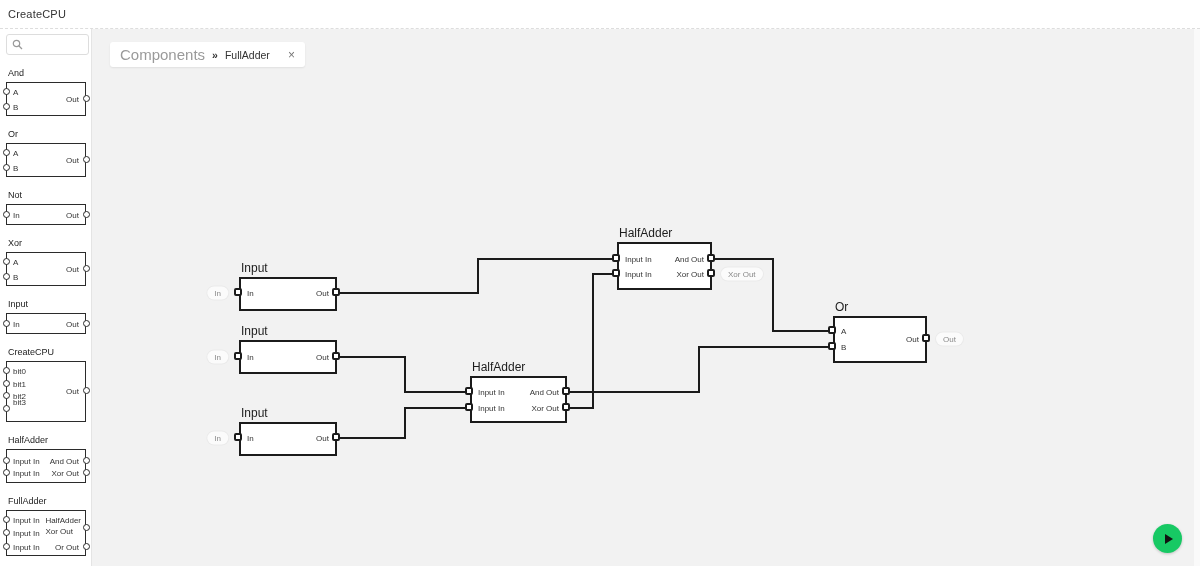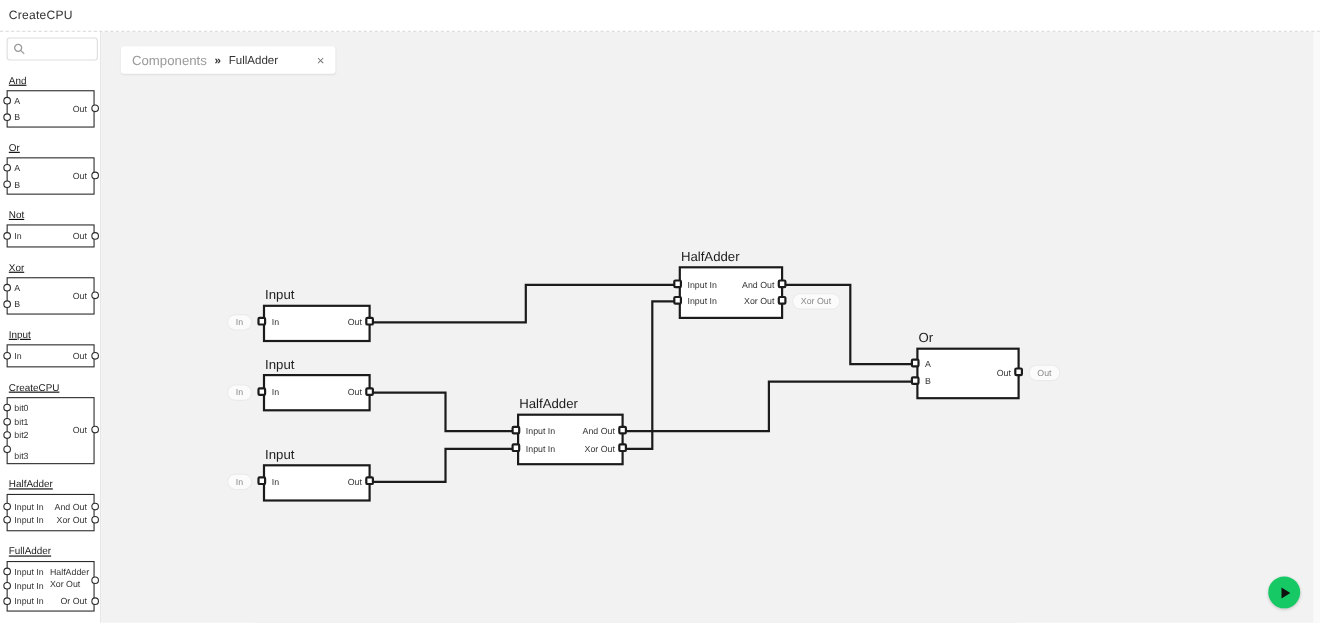--- a/index.html
+++ b/index.html
@@ -10,41 +10,41 @@
   .header { position:absolute; left:0; top:0; width:1200px; height:29px;
     background:#fff; border-bottom:1px dashed #ddd; display:flex; align-items:center; }
   .header .title { font-size:11px; color:#333; padding-left:8px; letter-spacing:.2px; }
 
   
   .sidebar { position:absolute; left:0; top:29px; width:92px; height:537px;
     background:#fff; border-right:1px solid #e4e4e4; overflow:hidden; }
   .searchbox { margin:5px 3px 0 6px; width:83px; height:21px; border:1px solid #ddd;
     border-radius:3px; background:#fff; display:flex; align-items:center; padding-left:5px; }
   .searchbox svg { display:block; }
-  .pal-item { margin:13px 0 0 6px; width:80px; position:relative;text-decoration:underline; }
+  .pal-item { margin:13px 0 0 6px; width:80px; position:relative; }
   .pal-label { font-size:9px; color:#222; margin:0 0 3px 2px; height:11px; }
   .pal-box { position:relative; width:80px; background:#fff; border:1.5px solid #2b2b2b; }
   .cpin { position:absolute; width:7px; height:7px; border:1.5px solid #2b2b2b;
     border-radius:50%; background:#fff; }
   .cpin.l { left:-4.5px; } .cpin.r { right:-4.5px; }
   .pal-pin-label { position:absolute; font-size:8px; color:#333; white-space:nowrap;
     transform:translateY(-50%); }
   .pal-pin-label.l { left:6px; } .pal-pin-label.r { right:6px; }
   .pal-rlines { position:absolute; right:4px; font-size:8px; color:#333; text-align:left;
     line-height:11px; white-space:nowrap; }
 
   
   .canvas { position:absolute; left:92px; top:29px; width:1108px; height:537px;
     background:#f2f2f2; }
   .scrollstrip { position:absolute; right:0; top:0; width:6px; height:537px;
     background:#fafafa; }
   .tab { position:absolute; left:18px; top:13px; width:195px; height:25px; background:#fff;
     border-radius:3px; box-shadow:0 1px 2px rgba(0,0,0,.08); display:flex;
     align-items:center; padding:0 10px; }
-  .tab .crumb { font-size:12px; color:#9a9a9a; }
+  .tab .crumb { font-size:15px; color:#9a9a9a; }
   .tab .chev { font-size:10.5px; color:#333; margin:0 7px; font-weight:bold; }
   .tab .ttl { font-size:10.5px; color:#333; }
   .tab .close { margin-left:auto; font-size:12px; color:#777; cursor:pointer; line-height:1; }
 
   svg.wires { position:absolute; left:0; top:0; pointer-events:none; }
 
   .blk-title { position:absolute; font-size:12px; color:#1d1d1d; white-space:nowrap; }
   .blk { position:absolute; background:#fff; border:2px solid #1b1b1b; }
   .spin { position:absolute; width:8px; height:8px; border:2px solid #1b1b1b;
     border-radius:2px; background:#fff; }
@@ -129,21 +129,21 @@
       <div class="pal-item">
         <div class="pal-label">CreateCPU</div>
         <div class="pal-box" style="height: 61px;">
           <div class="cpin l" style="top: 5px;"></div>
           <div class="pal-pin-label l" style="top: 9px;">bit0</div>
           <div class="cpin l" style="top: 18px;"></div>
           <div class="pal-pin-label l" style="top: 22px;">bit1</div>
           <div class="cpin l" style="top: 30px;"></div>
           <div class="pal-pin-label l" style="top: 34px;">bit2</div>
           <div class="cpin l" style="top: 43px;"></div>
-          <div class="pal-pin-label l" style="top: 53px;">bit3</div>
+          <div class="pal-pin-label l" style="top: 40px;">bit3</div>
           <div class="cpin r" style="top: 25px;"></div>
           <div class="pal-pin-label r" style="top: 29px;">Out</div>
         </div>
       </div>
       <div class="pal-item">
         <div class="pal-label">HalfAdder</div>
         <div class="pal-box" style="height: 34px;">
           <div class="cpin l" style="top: 7px;"></div>
           <div class="pal-pin-label l" style="top: 11px;">Input In</div>
           <div class="cpin l" style="top: 19px;"></div>

